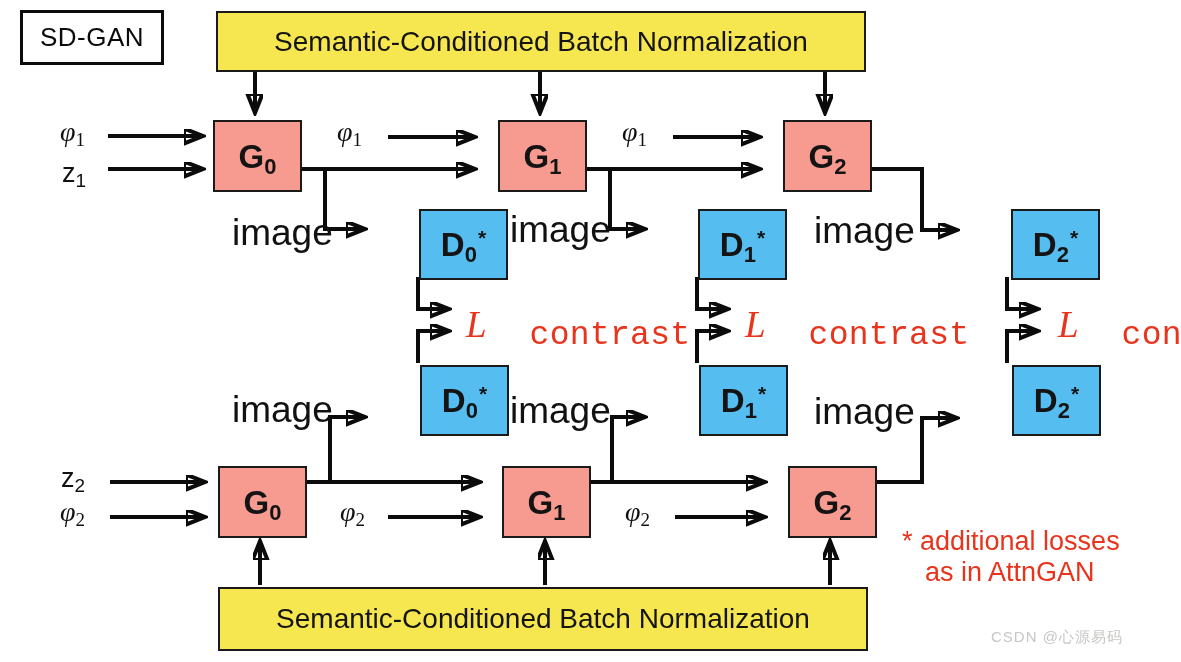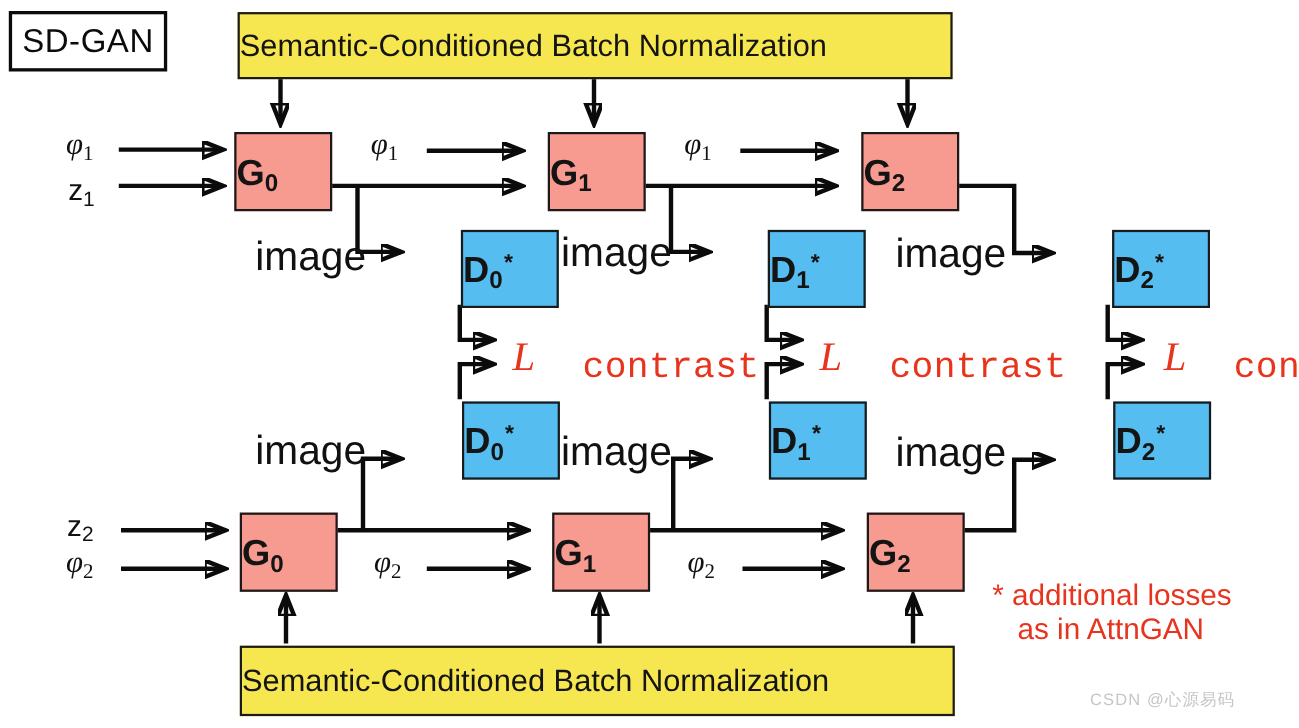--- a/index.html
+++ b/index.html
@@ -5,31 +5,31 @@
   html,body{margin:0;padding:0;background:#fff;}
   .canvas{
     position:relative;width:1181px;height:662px;background:#ffffff;
     font-family:"Liberation Sans",sans-serif;overflow:hidden;
   }
   svg.wires{position:absolute;left:0;top:0;z-index:1;}
   svg.wires path{stroke:var(--connector,#0b0b0b);stroke-width:4;fill:none;}
   .ahead{fill:var(--connector,#0b0b0b);stroke:none;}
 
   .frame-box{
-    position:absolute;left:8px;top:10px;width:138px;height:49px;
+    position:absolute;left:20px;top:10px;width:138px;height:49px;
     border:3px solid #0b0b0b;background:#fff;display:flex;align-items:center;justify-content:center;
-    font-size:30px;letter-spacing:0.5px;color:#0b0b0b;z-index:2;
+    font-size:26px;letter-spacing:0.5px;color:#0b0b0b;z-index:2;
   }
   .scbn{
     position:absolute;background:var(--scbn,#f6e751);border:2px solid #1a1a1a;
-    display:flex;align-items:center;font-size:28px;color:#141414;z-index:2;
+    display:flex;align-items:center;justify-content:center;font-size:28px;color:#141414;z-index:2;
   }
   .node{
     position:absolute;width:85px;height:68px;border:2px solid #1a1a1a;
-    display:flex;align-items:center;z-index:2;
+    display:flex;align-items:center;justify-content:center;z-index:2;
     font-weight:bold;font-size:33px;color:#141414;line-height:1;
   }
   .gen{background:var(--generator,#f79a90);}
   .dis{background:var(--discriminator,#55bdf0);height:67px;margin-left:43px;}
   .node sub{font-size:22px;font-weight:bold;vertical-align:-6px;line-height:0;}
   .node sup{font-size:21px;font-weight:bold;vertical-align:11px;line-height:0;margin-left:1px;}
 
   .mathlab{position:absolute;z-index:2;font-size:28px;color:#111;line-height:1;}
   .phi{font-family:Liberation Serif, serif;font-style:italic;}
   .mathlab sub{font-size:19px;vertical-align:-5px;line-height:0;font-style:normal;}

